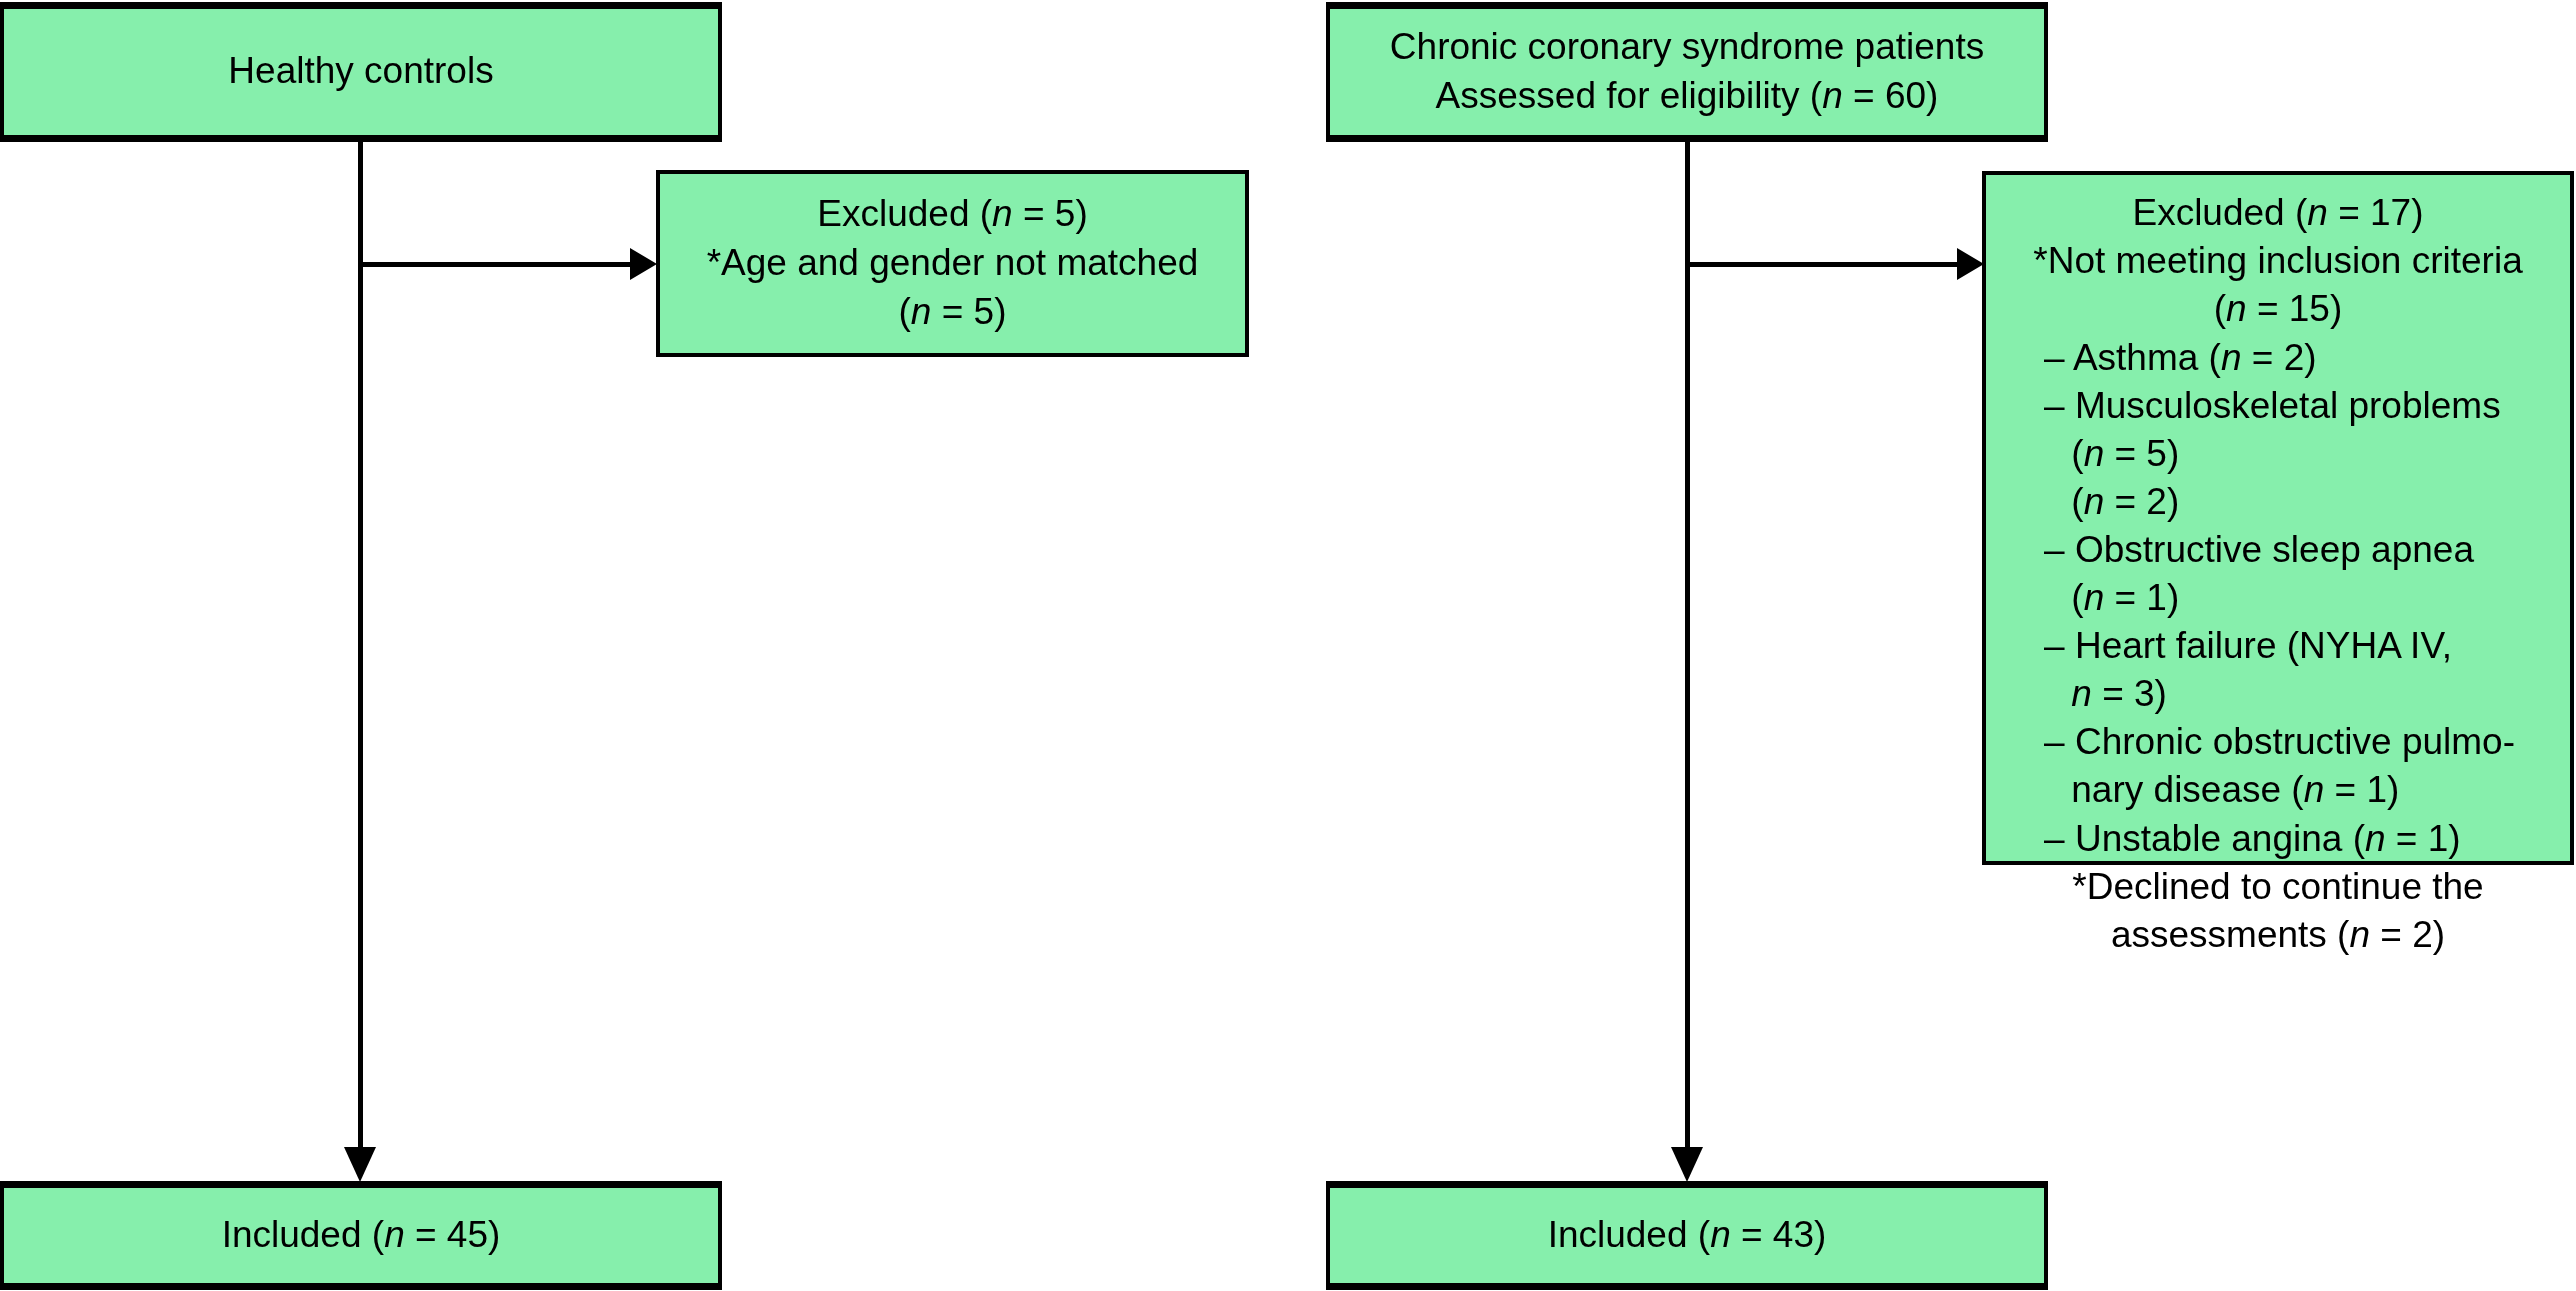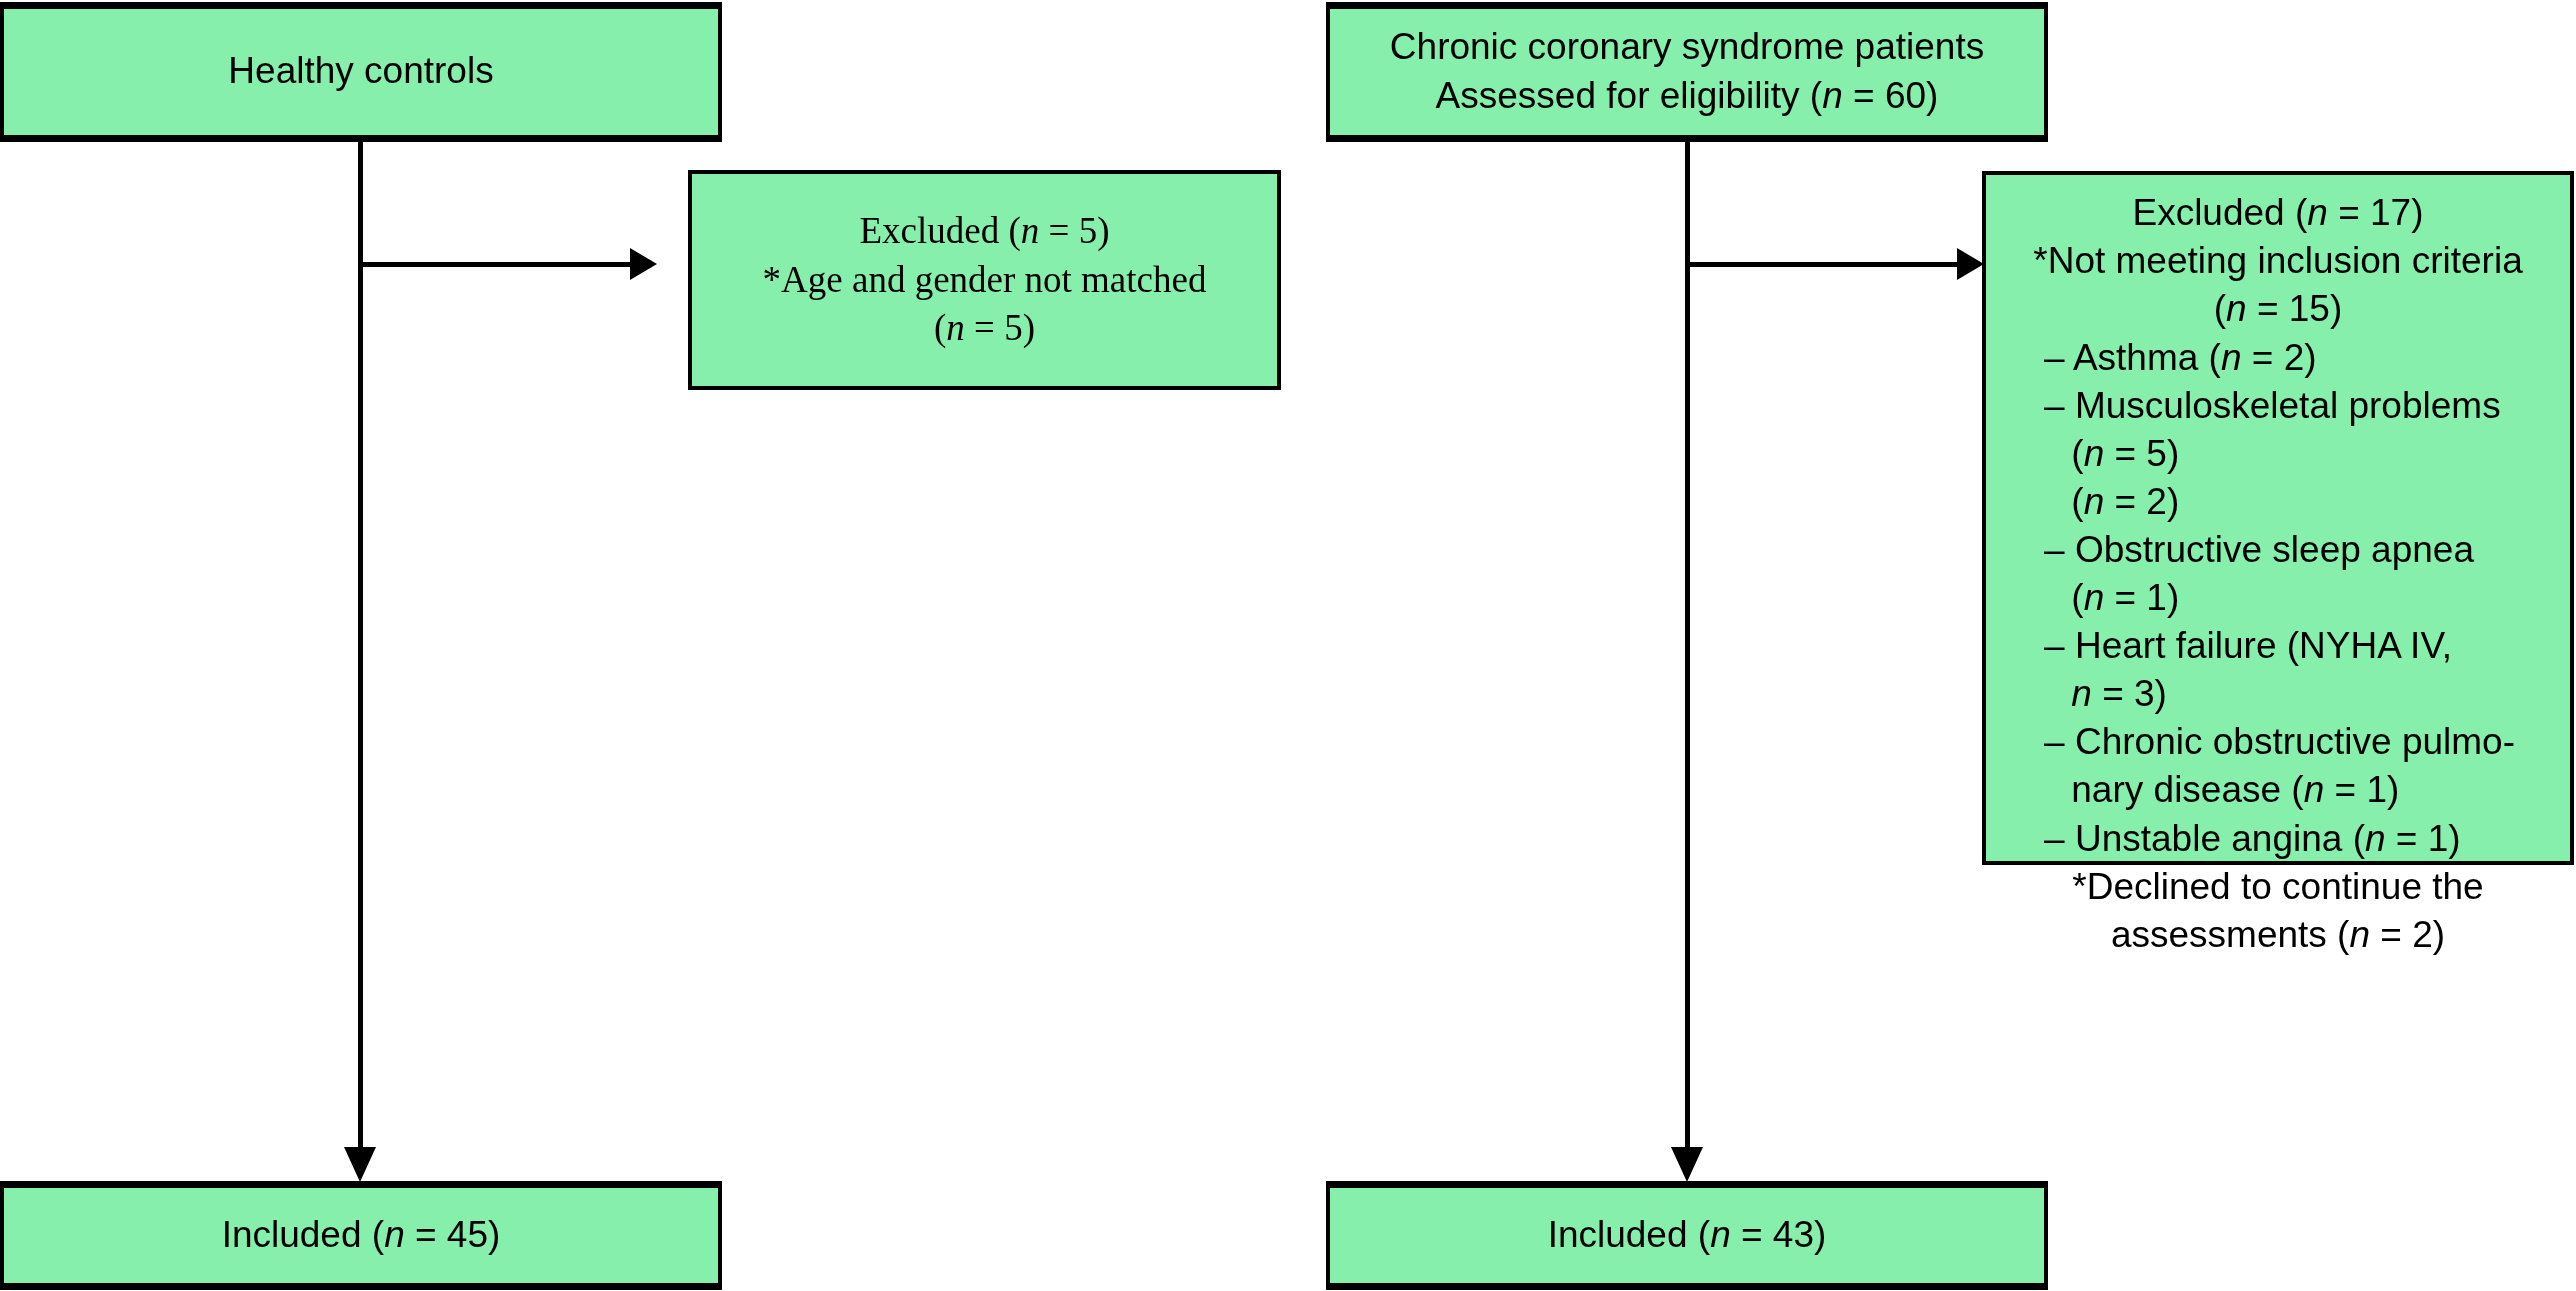--- a/index.html
+++ b/index.html
@@ -46,23 +46,22 @@
   
   #box-hc-assessed {
     left: 0px;  top: 1.6px;  width: 722px;  height: 140px;
   }
   #box-ccs-assessed {
     left: 1326px; top: 1.6px; width: 722px; height: 140px;
   }
 
   
   #box-excluded-left {
-    left: 688px; top: 170px; width: 593px; height: 220px;
+    left: 656px; top: 170px; width: 593px; height: 187px;
     justify-content: center;
-    font-family: Liberation Serif, serif;
   }
   #box-excluded-right {
     left: 1982px; top: 171px; width: 592px; height: 694px;
     justify-content: flex-start;
     align-items: stretch;
     padding: 14.3px 14.3px 9.5px 14.3px;
     font-size: 37px;
     line-height: 1.30;
   }
   #box-excluded-right .ln {

